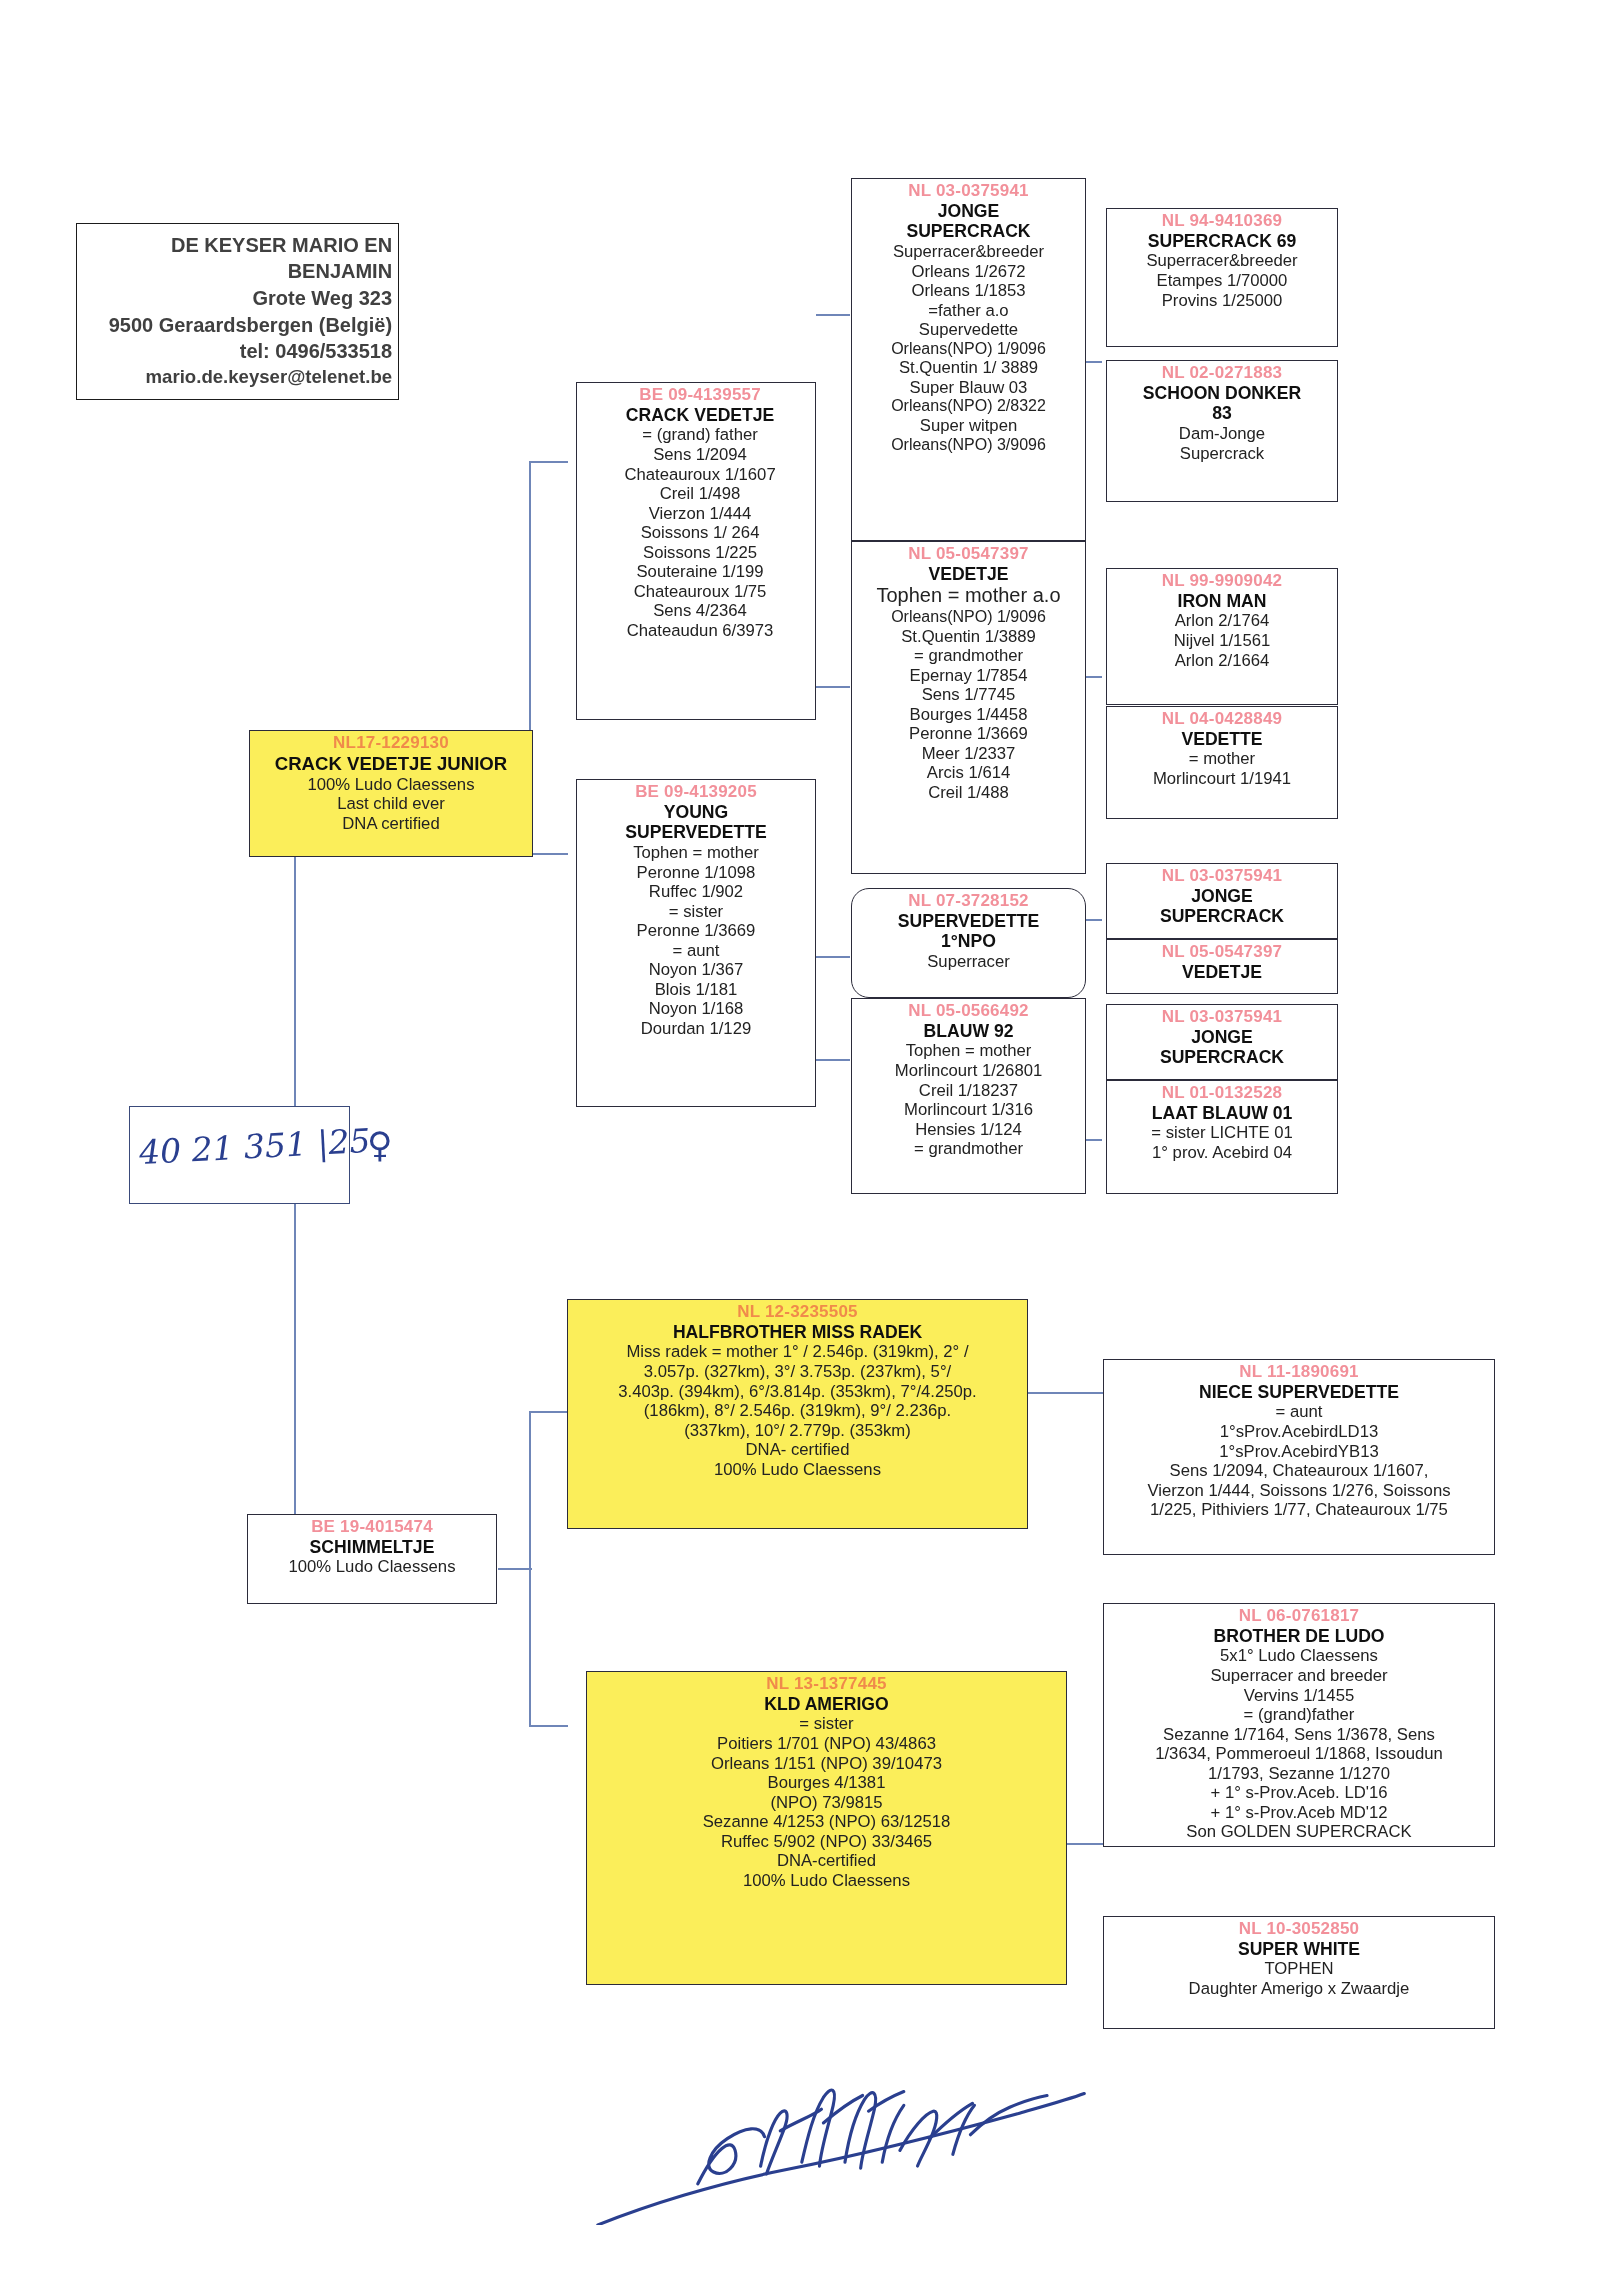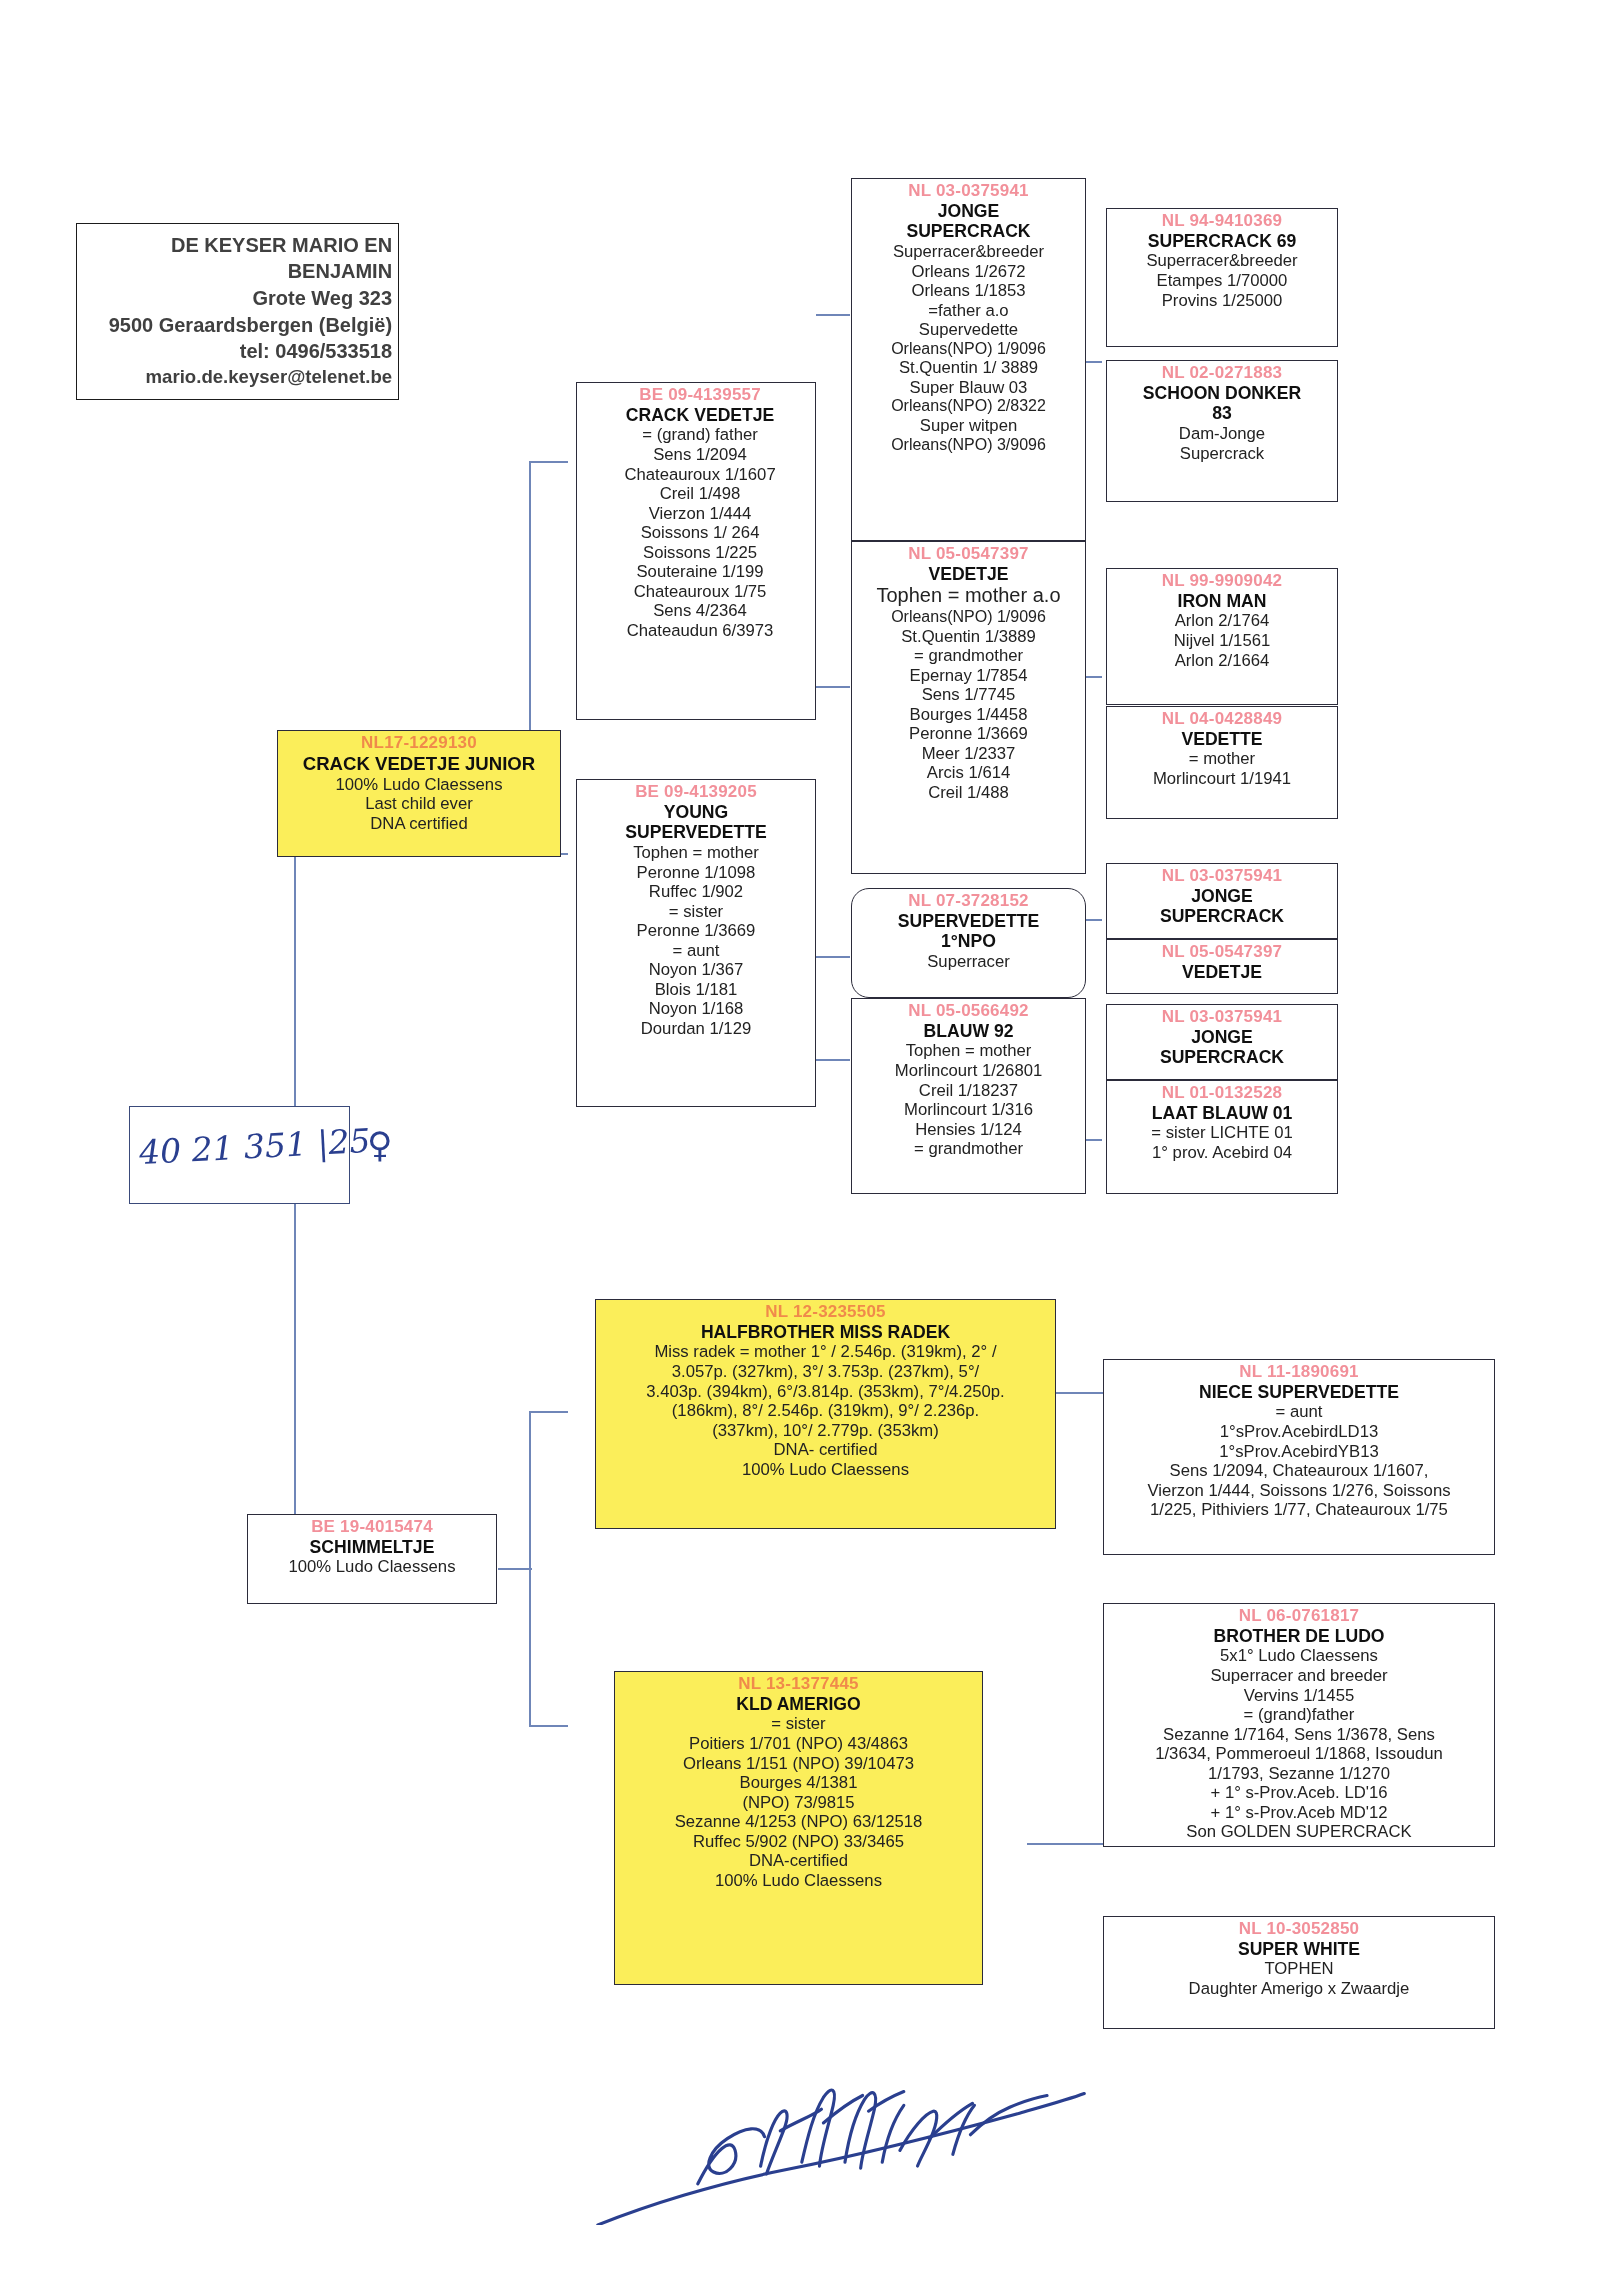--- a/index.html
+++ b/index.html
@@ -18,21 +18,21 @@
   .box {
     position:absolute;
     border:1.6px solid #2b2b3a;
     background:#ffffff;
     text-align:center;
     line-height:1.17;
     font-size:16.7px;
     padding:2px 2.9px;
     overflow:hidden;
   }
-  .box.yellow { background:#fbee5a;margin-left:28px; }
+  .box.yellow { background:#fbee5a; }
   .ring {
     color:#f2909a;
     font-weight:bold;
     font-size:17px;
     letter-spacing:0.2px;
     white-space:nowrap;
   }
   .yellow .ring { color:#f08a4b; }
   .name {
     font-weight:bold;
@@ -275,21 +275,21 @@
     <div class="name">HALFBROTHER MISS RADEK</div>
     <div class="line">Miss radek = mother 1° / 2.546p. (319km), 2° /</div>
     <div class="line">3.057p. (327km), 3°/ 3.753p. (237km), 5°/</div>
     <div class="line">3.403p. (394km), 6°/3.814p. (353km), 7°/4.250p.</div>
     <div class="line">(186km), 8°/ 2.546p. (319km), 9°/ 2.236p.</div>
     <div class="line">(337km), 10°/ 2.779p. (353km)</div>
     <div class="line">DNA- certified</div>
     <div class="line">100% Ludo Claessens</div>
   </div>
 
-  <div class="box yellow" style="left:586px; top:1671px; width:369px; height:314px;">
+  <div class="box yellow" style="left:586px; top:1671px; width:481px; height:314px;">
     <div class="ring">NL 13-1377445</div>
     <div class="name">KLD AMERIGO</div>
     <div class="line">= sister</div>
     <div class="line">Poitiers 1/701 (NPO) 43/4863</div>
     <div class="line">Orleans 1/151 (NPO) 39/10473</div>
     <div class="line">Bourges 4/1381</div>
     <div class="line">(NPO) 73/9815</div>
     <div class="line">Sezanne 4/1253 (NPO) 63/12518</div>
     <div class="line">Ruffec 5/902 (NPO) 33/3465</div>
     <div class="line">DNA-certified</div>

